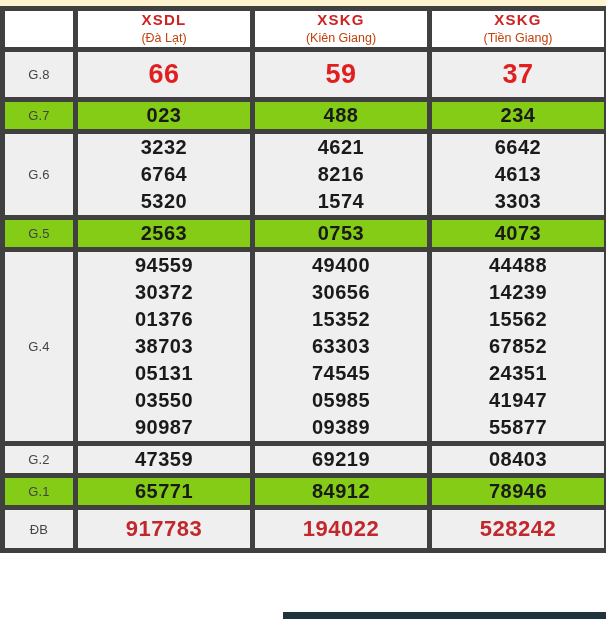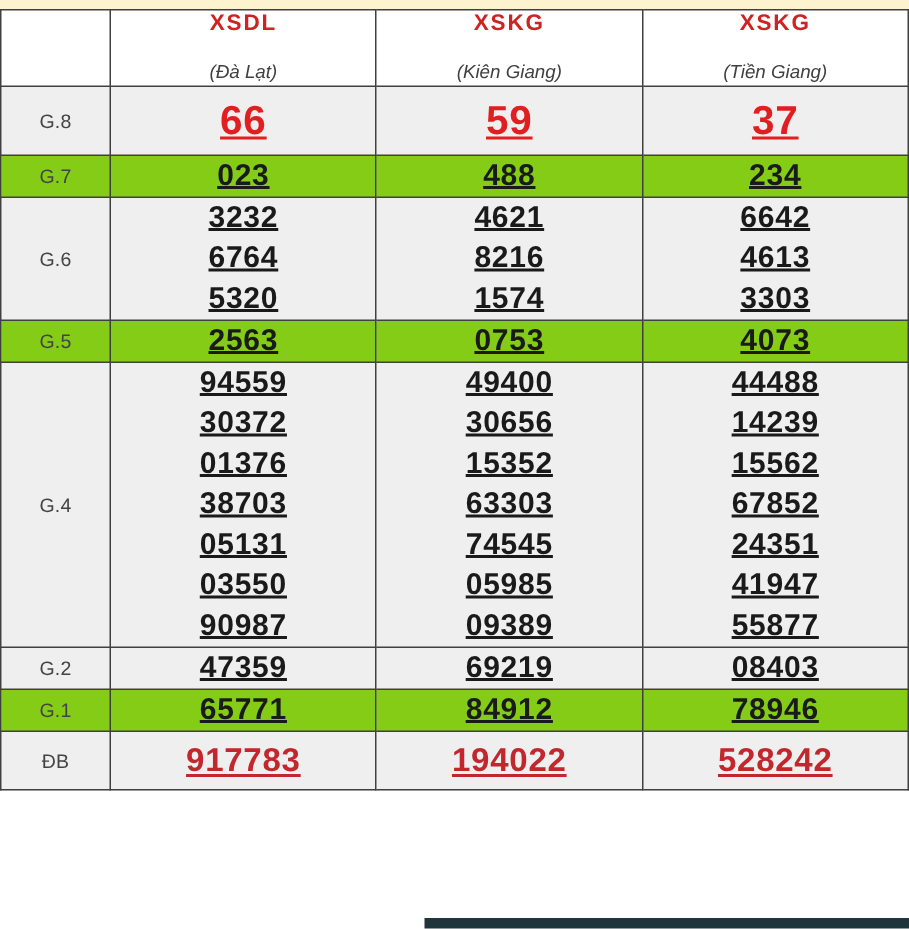--- a/index.html
+++ b/index.html
@@ -37,21 +37,21 @@
   table.result-table {
     position: absolute;
     top: 6px;
     left: 0;
     width: 606px;
     border-collapse: collapse;
     table-layout: fixed;
     background: #ffffff;
   }
   table.result-table td {
-    border: 1px solid #404040;
+    border: 5px solid #404040;
     vertical-align: middle;
     padding: 0;
   }
   col.c-label { width: 73px; }
   col.c-prov  { width: 177px; }
 
   .row-odd   > td { background: #efefef; }
   .row-even  > td { background: #84cc16; }
 
   .cell-label {
@@ -70,34 +70,32 @@
     display: block;
     font-size: 15px;
     font-weight: bold;
     color: #cf2222;
     letter-spacing: 1.2px;
     line-height: 18px;
   }
   .head-name {
     display: block;
     font-size: 12.5px;
-    color: #404040;
+    color: #c2410c;
     line-height: 17px;
-    margin-top: 15px;
-    font-style: italic;
+    margin-top: 1px;
   }
   .cell-nums {
     text-align: center;
     font-weight: bold;
     color: #1a1a1a;
     font-size: 20px;
     line-height: 27px;
     padding: 4px 0 5px 0;
     letter-spacing: 0.5px;
-    text-decoration: underline;
   }
   .cell-nums .num { display: block; }
 
   .g8 .cell-nums {
     color: #e02020;
     font-size: 27px;
     line-height: 34px;
     padding: 5px 0 6px 0;
   }
   .db .cell-nums {

